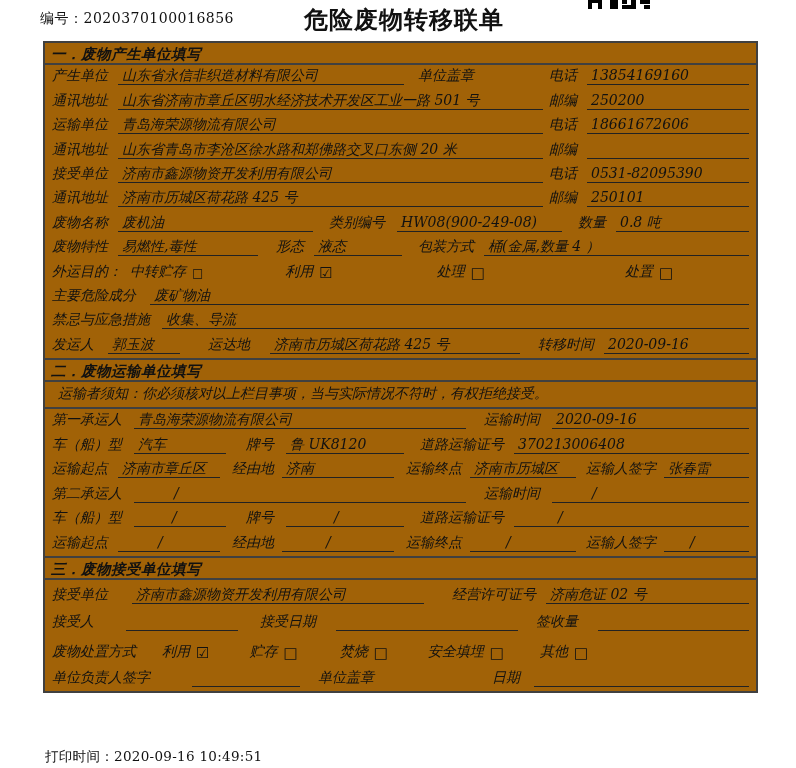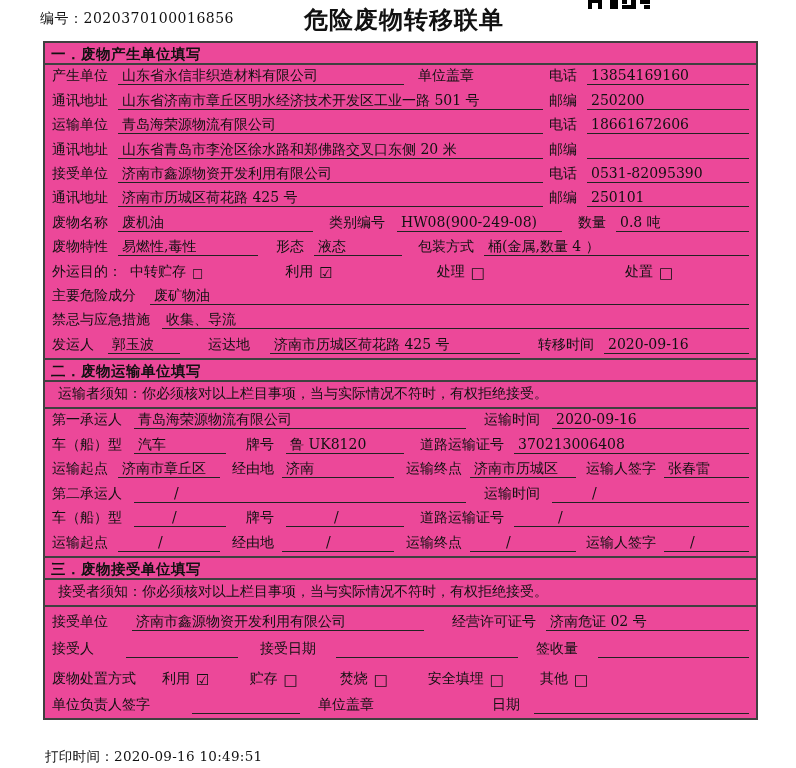--- a/index.html
+++ b/index.html
@@ -13,21 +13,21 @@
   }
   .qr-frag { position: absolute; top: 0; left: 588; left: 588px; width: 66px; height: 10px; }
   .topbar { position: absolute; top: 0; left: 0; width: 100%; height: 40px; }
   .docno { position: absolute; left: 40px; top: 10px; font-size: 14px; letter-spacing: 0.5px; }
   .title {
     position: absolute; left: 50%; top: 4px; transform: translateX(-47%);
     font-size: 24px; font-weight: bold; letter-spacing: 1px; white-space: nowrap;
   }
   .form {
     position: absolute; left: 43px; top: 41px; width: 715px;
-    border: 2px solid #404040; background: #ec4899;
+    border: 2px solid #404040; background: #a16207; font-style: italic;
   }
   .sec-h {
     height: 22px; line-height: 21px; font-weight: bold; font-size: 14.5px;
     padding: 0 6px; border-bottom: 2px solid #404040; letter-spacing: 0.5px;
   }
   .sec-h.mid { border-top: 2px solid #404040; height: 24px; line-height: 22px; }
   .notice {
     height: 27px; display: flex; align-items: center; padding: 0 13px;
     border-bottom: 2px solid #404040; white-space: nowrap;
   }
@@ -233,21 +233,20 @@
     <span class="u" style="width:102px;margin-left:10px;padding-left:40px;">/</span>
     <span class="lbl" style="margin-left:12px;margin-right:8px;">经由地</span>
     <span class="u" style="width:112px;padding-left:44px;">/</span>
     <span class="lbl" style="margin-left:12px;margin-right:8px;">运输终点</span>
     <span class="u" style="width:106px;padding-left:36px;">/</span>
     <span class="lbl" style="margin-left:10px;margin-right:8px;">运输人签字</span>
     <span class="u grow" style="padding-left:26px;">/</span>
   </div>
 
   <div class="sec-h mid">三．废物接受单位填写</div>
-  <div class="notice">接受者须知：你必须核对以上栏目事项，当与实际情况不符时，有权拒绝接受。</div>
 
   <div class="row" style="height:28px;">
     <span class="lbl">接受单位</span>
     <span class="u" style="width:292px;margin-left:24px;">济南市鑫源物资开发利用有限公司</span>
     <span class="lbl" style="margin-left:28px;margin-right:10px;">经营许可证号</span>
     <span class="u grow">济南危证 02 号</span>
   </div>
 
   <div class="row" style="height:27px;">
     <span class="lbl">接受人</span>

